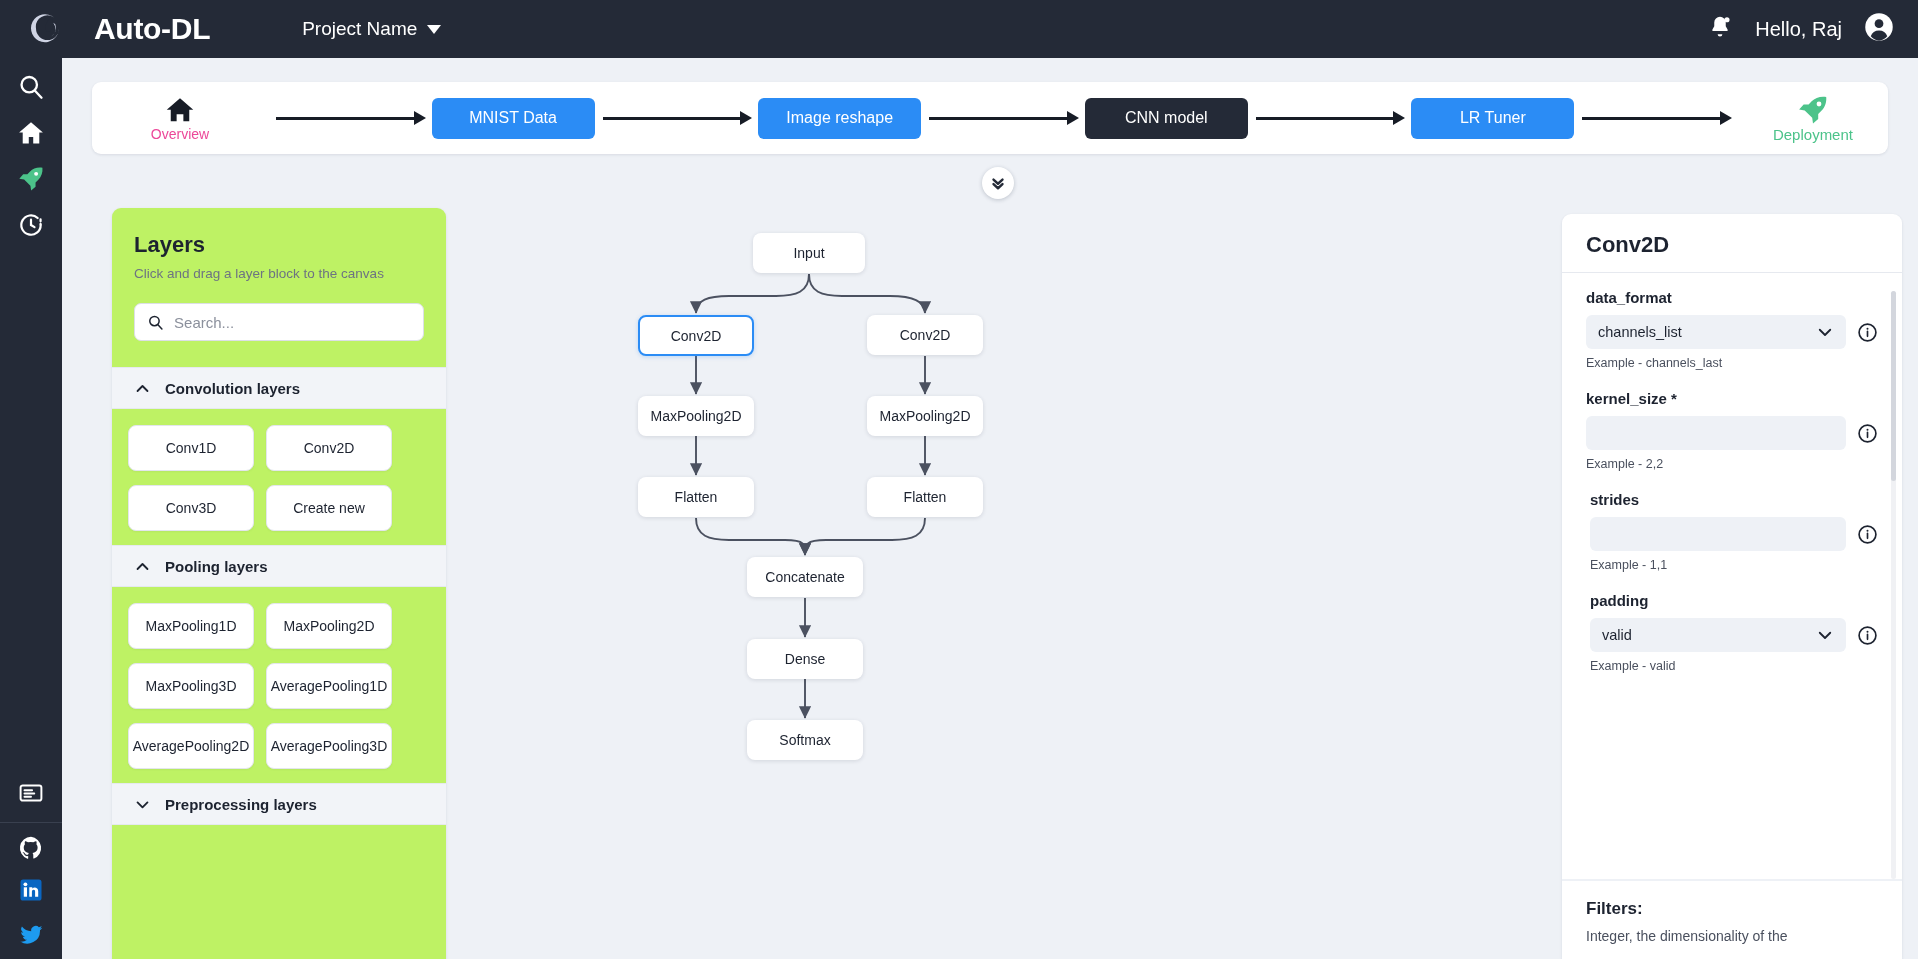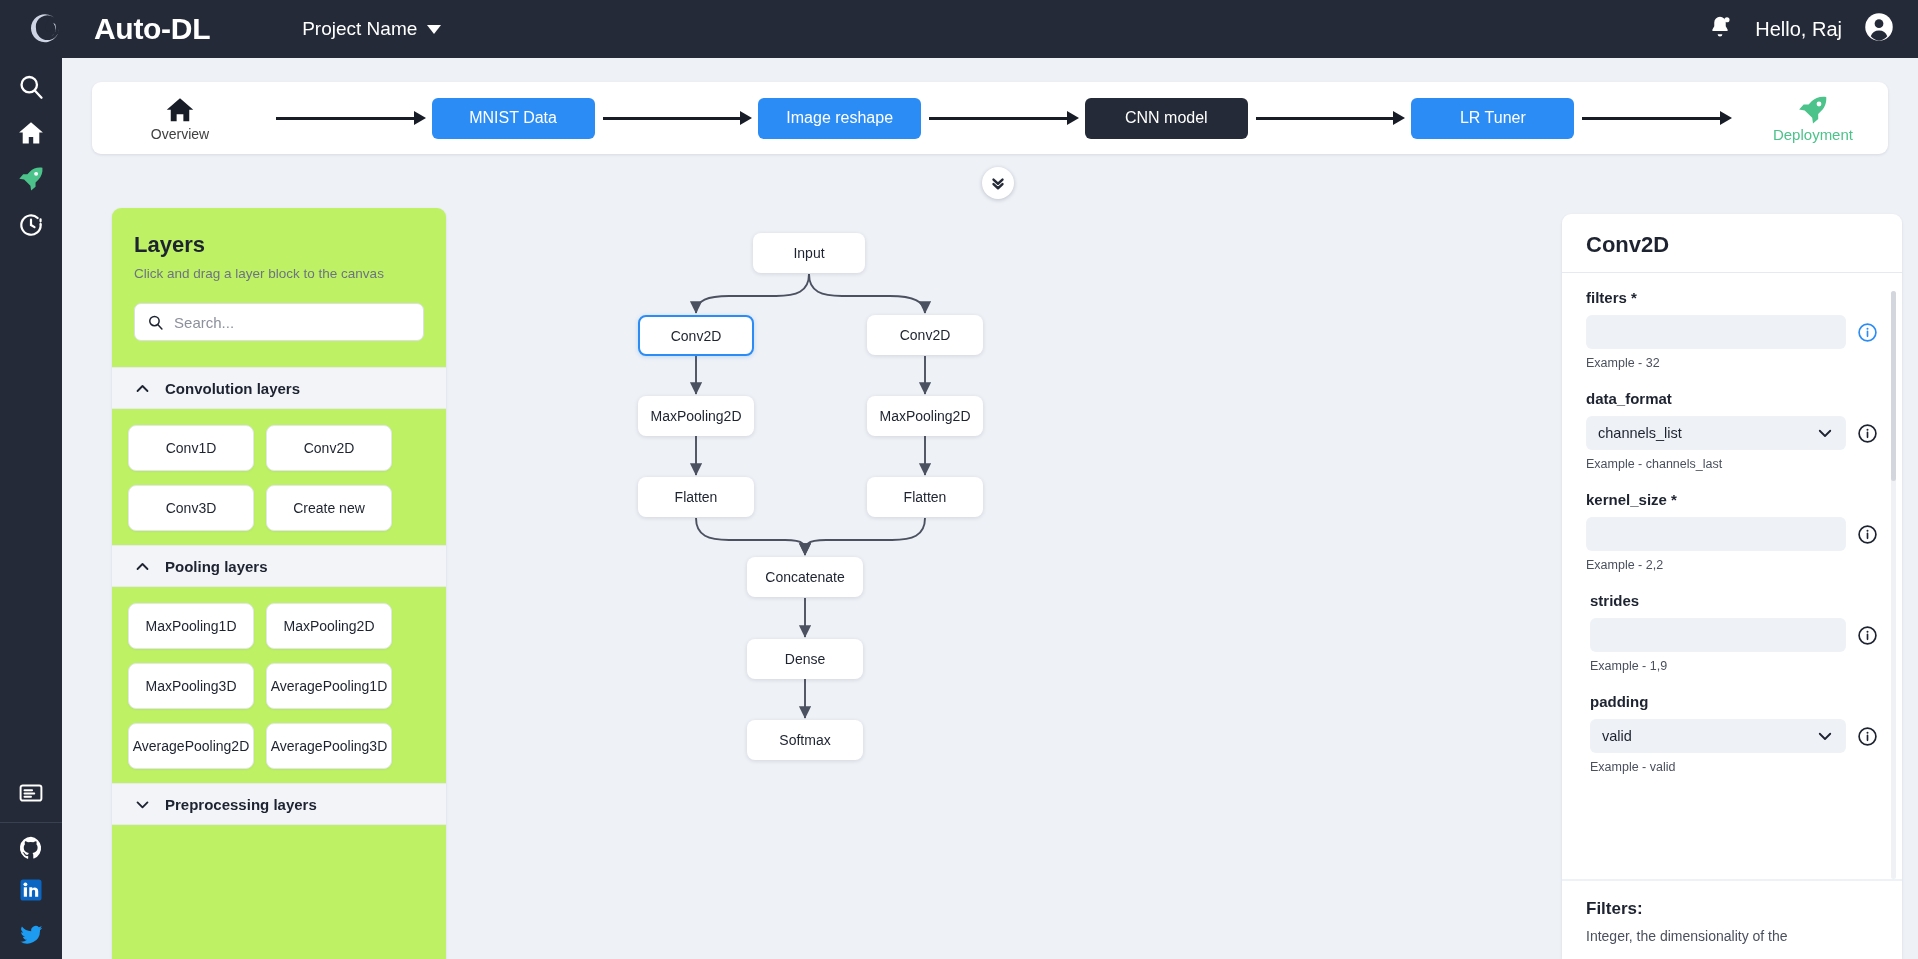--- a/index.html
+++ b/index.html
@@ -57,21 +57,21 @@
   }
   .pipeline {
     position: absolute; left: 30px; top: 24px; width: 1796px; height: 72px;
     background: #ffffff; border-radius: 9px; display: flex; align-items: center;
     box-shadow: 0 1px 3px rgba(20,30,55,.10);
   }
   .pl-overview {
     width: 176px; display: flex; flex-direction: column; align-items: center; gap: 1px;
     cursor: pointer;
   }
-  .pl-overview-label { font-size: 14px; color: #404040; }
+  .pl-overview-label { font-size: 14px; color: #ec4899; }
   .pl-arrow { flex: 1 1 auto; height: 18px; position: relative; min-width: 40px; }
   .pl-arrow::before {
     content: ""; position: absolute; left: 8px; right: 16px; top: 8px; height: 3px; background: #171c26;
   }
   .pl-arrow::after {
     content: ""; position: absolute; right: 6px; top: 2px;
     border-top: 7px solid transparent; border-bottom: 7px solid transparent;
     border-left: 12px solid #171c26;
   }
   .pl-node {
@@ -395,32 +395,20 @@
     <div class="node" style="left:291px;top:343px;width:116px;height:40px">Concatenate</div>
     <div class="node" style="left:291px;top:425px;width:116px;height:40px">Dense</div>
     <div class="node" style="left:291px;top:506px;width:116px;height:40px">Softmax</div>
   </div>
 
   <div class="props">
     <div class="props-title">Conv2D</div>
 
     <div class="props-scroll">
 
-      <div class="field">
-        <div class="field-label">filters *</div>
-        <div class="field-row">
-          <input class="field-input" type="text" style="">
-          <svg width="21" height="21" viewBox="0 0 24 24" fill="none" stroke="#2b8cf5" stroke-width="1.9">
-            <circle cx="12" cy="12" r="9.6"></circle>
-              <path d="M12 10.8v5.6" stroke-linecap="round"></path>
-              <circle cx="12" cy="7.7" r="1.15" fill="#2b8cf5" stroke="none"></circle>
-          </svg>
-        </div>
-        <div class="field-hint">Example - 32</div>
-      </div>
 
       <div class="field">
         <div class="field-label">data_format</div>
         <div class="field-row">
           <div class="field-select">
             <span class="sel-val">channels_list</span>
             <svg width="18" height="18" viewBox="0 0 24 24" fill="none" stroke="#1d2330" stroke-width="2.4" stroke-linecap="round" stroke-linejoin="round">
               <path d="M5 9 12 16l7-7"></path>
             </svg>
           </div>
@@ -449,21 +437,21 @@
       <div class="field indent">
         <div class="field-label">strides</div>
         <div class="field-row">
           <input class="field-input" type="text" style="">
           <svg width="21" height="21" viewBox="0 0 24 24" fill="none" stroke="#1d2330" stroke-width="1.9">
             <circle cx="12" cy="12" r="9.6"></circle>
               <path d="M12 10.8v5.6" stroke-linecap="round"></path>
               <circle cx="12" cy="7.7" r="1.15" fill="#1d2330" stroke="none"></circle>
           </svg>
         </div>
-        <div class="field-hint">Example - 1,9</div>
+        <div class="field-hint">Example - 1,1</div>
       </div>
 
       <div class="field indent">
         <div class="field-label">padding</div>
         <div class="field-row">
           <div class="field-select">
             <span class="sel-val">valid</span>
             <svg width="18" height="18" viewBox="0 0 24 24" fill="none" stroke="#1d2330" stroke-width="2.4" stroke-linecap="round" stroke-linejoin="round">
               <path d="M5 9 12 16l7-7"></path>
             </svg>

